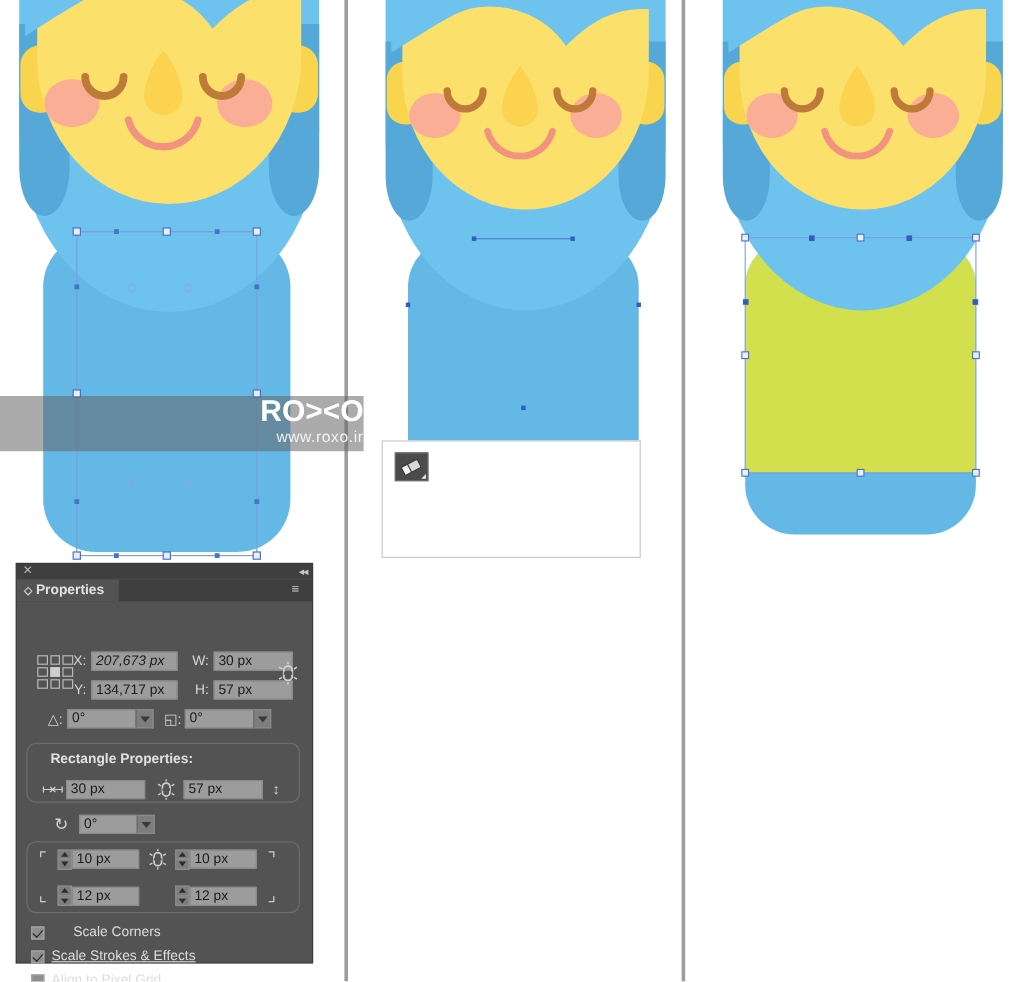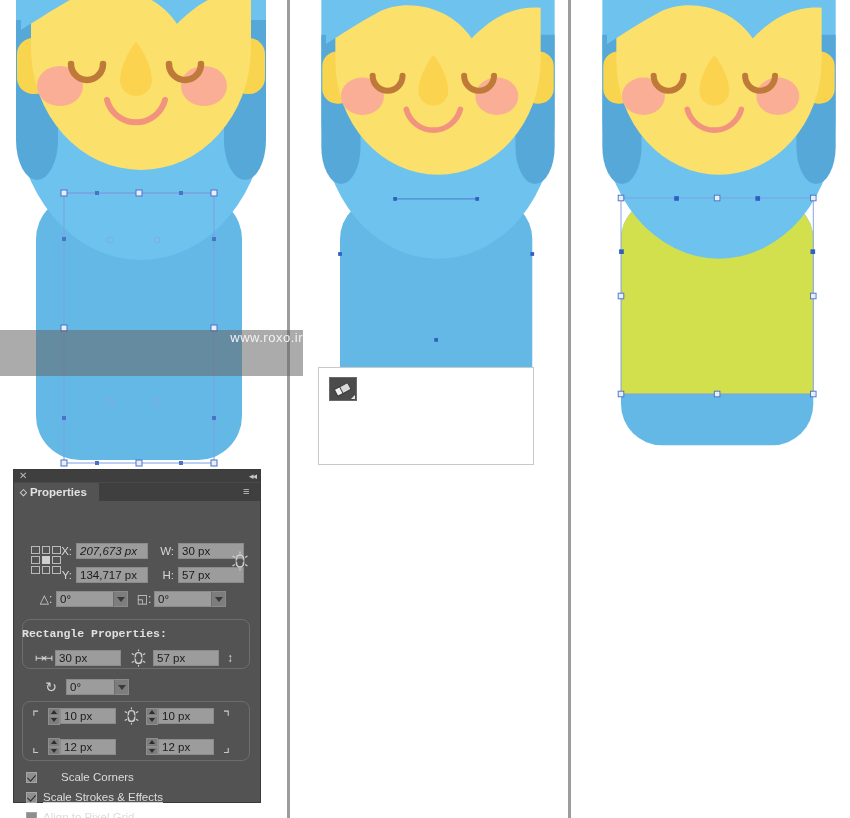--- a/index.html
+++ b/index.html
@@ -281,20 +281,21 @@
         </g>
       </g>
     </svg>
   </div>
 
   <div class="divider" id="div1"></div>
   <div class="divider" id="div2"></div>
 
   <div class="wm-band"></div>
   <div class="wm-text">
+    <div class="wm-title">RO&gt;&lt;O</div>
     <div class="wm-url">www.roxo.ir</div>
   </div>
 
   <div class="popup">
     <div class="tool-btn">
       <svg width="20" height="16" viewBox="0 0 20 16">
         <g transform="rotate(-28 10 8)">
           <rect x="2" y="4.5" width="15" height="7.5" rx="1" fill="#d8d8d8" stroke="#3a3a3a" stroke-width="1"></rect>
           <rect x="2" y="4.5" width="6" height="7.5" fill="#f2f2f2" stroke="#3a3a3a" stroke-width="1"></rect>
         </g>
@@ -368,21 +369,21 @@
           <span class="cbtn"></span>
         </span>
         <span class="icn" style="width:16px;text-align:center;margin-left:8px;">◱:</span>
         <span class="combo" style="margin-left:2px;">
           <input class="inp" style="width: 57px;" value="0°">
           <span class="cbtn"></span>
         </span>
       </div>
 
       <div class="groupbox" style="left:8px;top:118px;width:228px;height:50px;"></div>
-      <div class="grouptitle" style="left:8px;top:126px;font-family:Liberation Mono, monospace;">Rectangle Properties:</div>
+      <div class="grouptitle" style="left:28px;top:126px;">Rectangle Properties:</div>
 
       <div class="fieldrow" style="left:20px;top:148px;">
         <span class="icn" style="width:18px;text-align:center;letter-spacing:-2px;">↦↤</span>
         <input class="inp" style="width: 66px; margin-left: 3px;" value="30 px">
         <span style="width:22px;display:inline-flex;justify-content:center;margin-left:6px;">
           <svg width="15" height="18" viewBox="0 0 16 20">
             <rect x="4.5" y="4" width="7" height="12" rx="3.5" fill="none" stroke="#cfcfcf" stroke-width="1.6"></rect>
             <line x1="4.5" y1="10" x2="11.5" y2="10" stroke="#535353" stroke-width="2.4"></line>
             <g stroke="#cfcfcf" stroke-width="1.3">
               <line x1="0.5" y1="5" x2="3" y2="6.5"></line>

